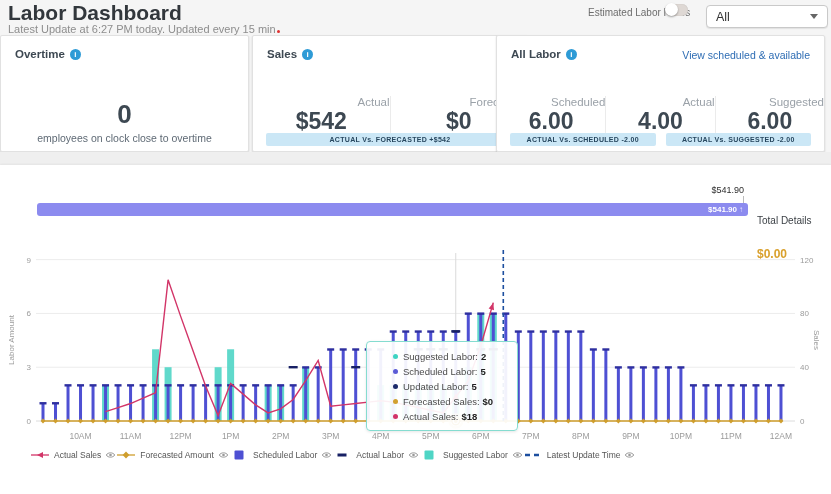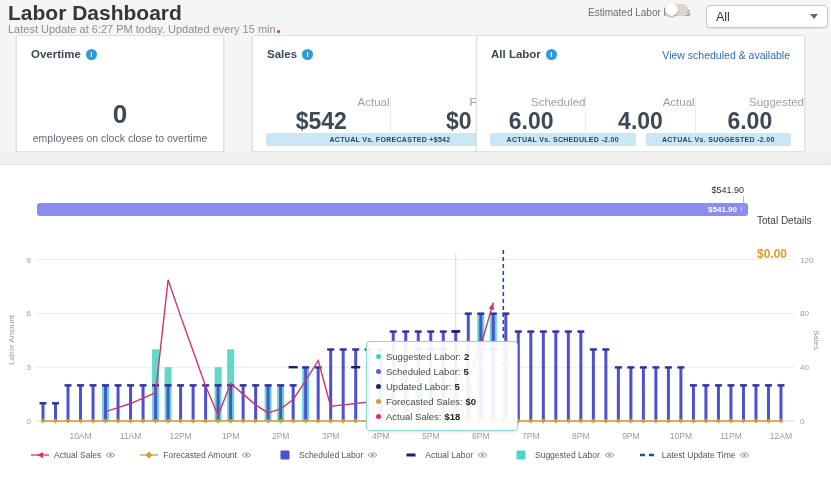--- a/index.html
+++ b/index.html
@@ -15,26 +15,26 @@
   .toggle .knob { position:absolute; left:0px; top:-1px; width:13px; height:13px; background:#fff; border-radius:50%; box-shadow:0 1px 2px rgba(0,0,0,.35); }
   .filter-select { position:absolute; left:706px; top:5px; width:122px; height:23px; background:#fff; border:1px solid #c9c9c9; border-radius:4px; box-shadow:0 1px 1px rgba(0,0,0,.08); display:flex; align-items:center; padding:0 9px; cursor:pointer; }
   .filter-select .val { font-size:12.5px; color:#333; flex:1; }
   .chev { width:0; height:0; border-left:4px solid transparent; border-right:4px solid transparent; border-top:5px solid #666; }
 
   
   .card { position:absolute; top:35px; height:117px; background:#fff; border:1px solid #e1e1e1; border-radius:2px; box-shadow:0 1px 2px rgba(0,0,0,.14); }
   .card-title { position:absolute; left:14px; top:12px; font-size:11.5px; font-weight:bold; color:#3d4852; }
   .info-icon { display:inline-block; width:11px; height:11px; background:#2e9bd6; color:#fff; border-radius:50%; font-size:8px; font-weight:bold; text-align:center; line-height:11px; vertical-align:1px; margin-left:5px; cursor:pointer; }
   .card-link { font-size:10px; color:#2e6db4; cursor:pointer; }
-  #card-overtime { left:16px; width:208px; }
+  #card-overtime { left:0; width:249px; }
   #card-overtime .big { position:absolute; left:0; top:63px; width:100%; text-align:center; font-size:26px; font-weight:600; color:#3d4852; }
   #card-overtime .cap { position:absolute; left:0; top:96px; width:100%; text-align:center; font-size:10.5px; color:#5f6a75; }
   #card-overtime .lnk { position:absolute; left:0; top:112px; width:100%; text-align:center; }
   #card-sales { left:252px; width:276px; }
-  #card-labor { left:476px; width:329px; }
+  #card-labor { left:496px; width:329px; }
   .cols { position:absolute; left:0; top:60px; width:100%; display:flex; }
   .col { flex:1; text-align:center; position:relative; }
   .col + .col { border-left:1px solid #ebebeb; }
   .col .h { font-size:11.5px; color:#9aa1a8;text-align:right; }
   .col .v { font-size:23px; font-weight:600; color:#3d4852; margin-top:0; }
   .badge-row { position:absolute; left:13px; right:13px; top:117px; transform:translateY(-100%); display:flex; gap:10px; padding-bottom:7px; }
   .badge { flex:1; background:#cbe7f6; color:#27475f; font-size:7px; font-weight:bold; letter-spacing:.3px; text-align:center; padding:3px 2px; border-radius:2px; }
   #card-labor .card-link { position:absolute; right:14px; top:13px; font-size:10.5px; }
 
   .strip { position:absolute; left:0; top:152px; width:831px; height:13px; background:#efefef; }
@@ -46,27 +46,27 @@
   .fc-bar { position:absolute; left:37px; top:203px; width:711px; height:13px; border-radius:3px; display:flex; align-items:center; justify-content:flex-end; padding-right:5px; }
   .fc-bar .in { font-size:8px; font-weight:bold; color:#fff; }
   .fc-bar .ar { font-size:8px; color:#e6e5ff; margin-left:2px; }
   .fc-right-val { position:absolute; left:757px; top:199px; font-size:12px; font-weight:bold; color:#d9a02c;margin-top:48px; }
   .fc-right-cap { position:absolute; left:757px; top:215px; font-size:10px; color:#3a3f44; }
 
   
   #chart { position:absolute; left:0; top:245px; width:831px; height:200px; }
 
   
-  .tooltip { position:absolute; left:366px; top:341px; width:152px; background:rgba(255,255,255,.93); border:1px solid #85dcd0; border-radius:4px; padding:7px 9px 6px 9px; box-shadow:0 1px 3px rgba(0,0,0,.1); }
+  .tooltip { position:absolute; left:366px; top:341px; width:152px; background:rgba(255,255,255,.93); border:1px solid #85dcd0; border-radius:4px; padding:7px 9px 6px 26px; box-shadow:0 1px 3px rgba(0,0,0,.1); }
   .tt-row { display:flex; align-items:center; height:15px; font-size:9.5px; color:#4a4a4a; white-space:nowrap; }
   .tt-b { width:5px; height:5px; border-radius:50%; margin-right:5px; flex:0 0 auto; }
   .tt-v { font-weight:bold; color:#222; margin-left:3px; }
 
   
-  .legend { position:absolute; left:30px; top:450px; display:flex; align-items:center; gap:23px; }
+  .legend { position:absolute; left:30px; top:450px; display:flex; align-items:center; }
   .lg-item { display:flex; align-items:center; gap:4px; cursor:pointer; }
   .lg-label { font-size:8.5px; color:#555; }
 </style>
 </head>
 <body>
 
 <div id="app">
 
   <div class="page-title">Labor Dashboard</div>
   <div class="page-sub"><span>Latest Update at 6:27 PM today. Updated every 15 min</span><span class="red-dot"></span></div>

